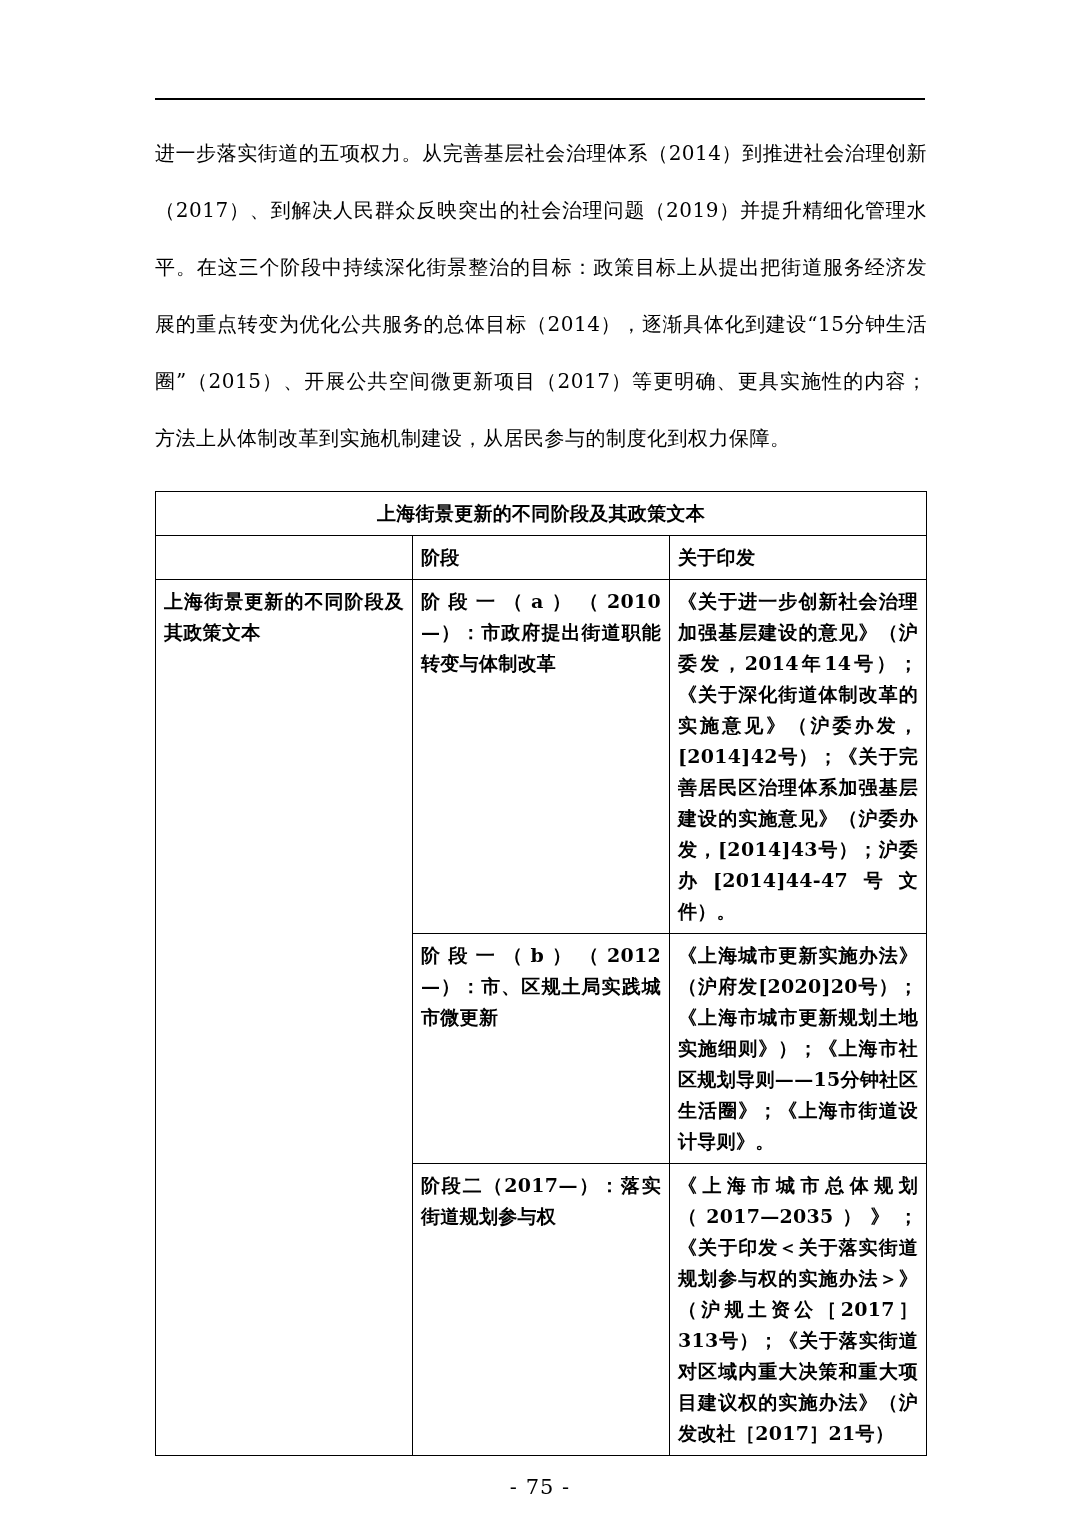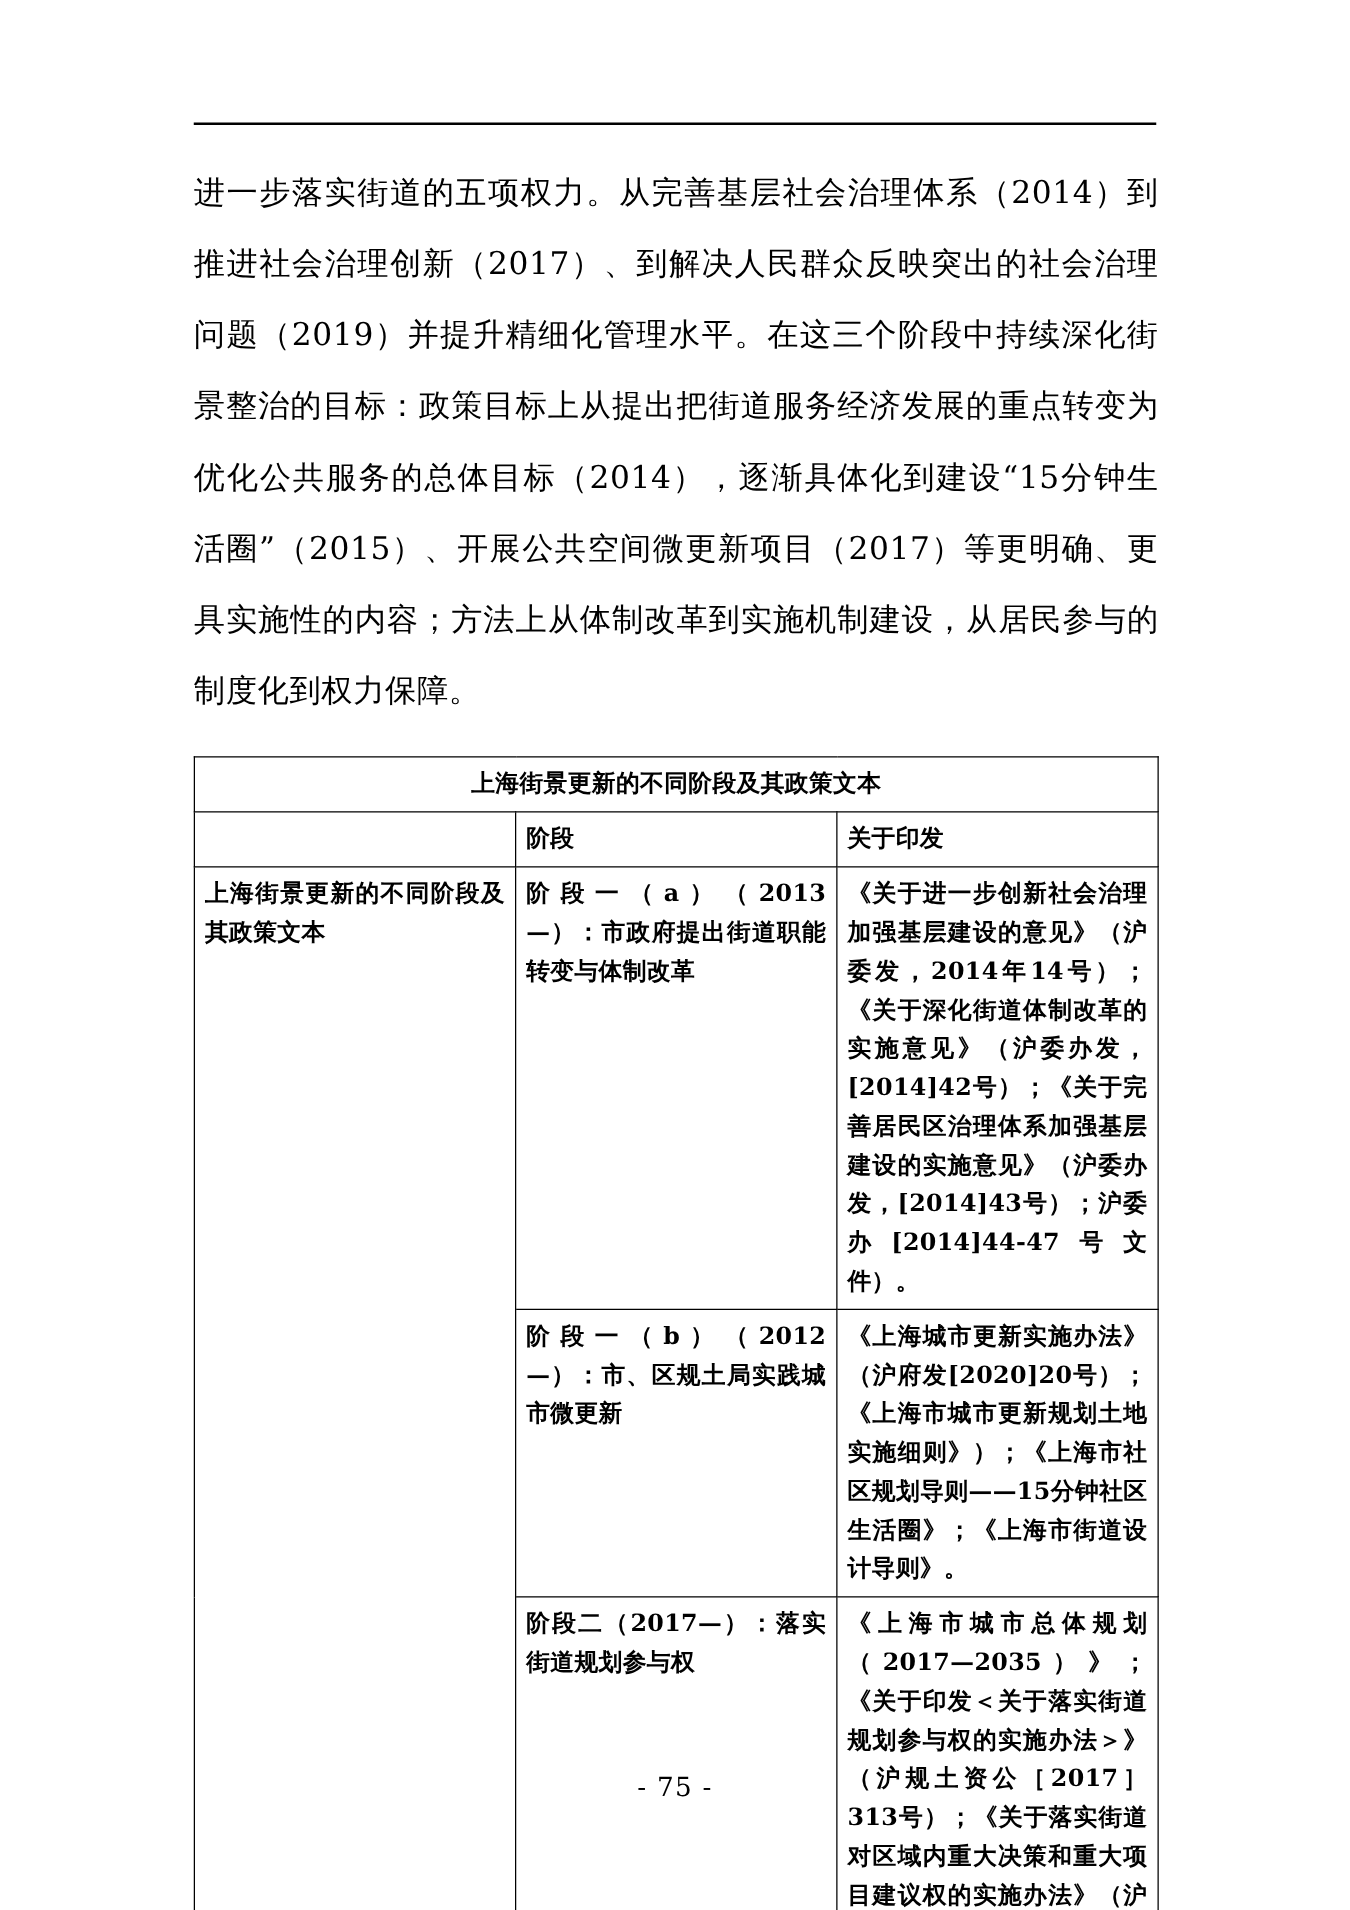--- a/index.html
+++ b/index.html
@@ -26,21 +26,21 @@
     background: #000000;
   }
   .content {
     position: absolute;
     left: 155px;
     top: 125px;
     width: 772px;
   }
   p.body-para {
     margin: 0;
-    font-size: 25px;
+    font-size: 20px;
     line-height: 57px;
     text-align: justify;
     text-justify: inter-ideograph;
     letter-spacing: 0.5px;
   }
   .spacer-before-table { height: 18px; }
   table.policy-table {
     width: 772px;
     border-collapse: collapse;
     margin-top: 6px;
@@ -78,21 +78,21 @@
     text-align: justify;
     text-justify: inter-ideograph;
   }
   td.docs {
     text-align: justify;
     text-justify: inter-ideograph;
   }
   .page-number {
     position: absolute;
     left: 0;
-    top: 1418px;
+    top: 1475px;
     width: 1080px;
     text-align: center;
     font-size: 21px;
     letter-spacing: 1px;
   }
 </style>
 </head>
 <body>
 
 <div class="page">
@@ -110,21 +110,21 @@
         <tr>
           <td class="tbl-title" colspan="3">上海街景更新的不同阶段及其政策文本</td>
         </tr>
         <tr>
           <td class="col-head" style="width:92px;"></td>
           <td class="col-head" style="width:212px;">阶段</td>
           <td class="col-head">关于印发</td>
         </tr>
         <tr>
           <td class="rowlabel" rowspan="4">上海街景更新的不同阶段及其政策文本</td>
-          <td class="stage">阶段一（a）（2013—）：市政府提出街道职能转变与体制改革</td>
+          <td class="stage">阶段一（a）（2010—）：市政府提出街道职能转变与体制改革</td>
           <td class="docs">《关于进一步创新社会治理加强基层建设的意见》（沪委发，2014年14号）；《关于深化街道体制改革的实施意见》（沪委办发，[2014]42号）；《关于完善居民区治理体系加强基层建设的实施意见》（沪委办发，[2014]43号）；沪委办[2014]44-47号文件）。</td>
         </tr>
         <tr>
           <td class="stage">阶段一（b）（2012—）：市、区规土局实践城市微更新</td>
           <td class="docs">《上海城市更新实施办法》（沪府发[2020]20号）；《上海市城市更新规划土地实施细则》）；《上海市社区规划导则——15分钟社区生活圈》；《上海市街道设计导则》。</td>
         </tr>
         <tr>
           <td class="stage">阶段二（2017—）：落实街道规划参与权</td>
           <td class="docs">《上海市城市总体规划（2017—2035）》；《关于印发＜关于落实街道规划参与权的实施办法＞》（沪规土资公［2017］313号）；《关于落实街道对区域内重大决策和重大项目建议权的实施办法》（沪发改社［2017］21号）</td>
         </tr>

